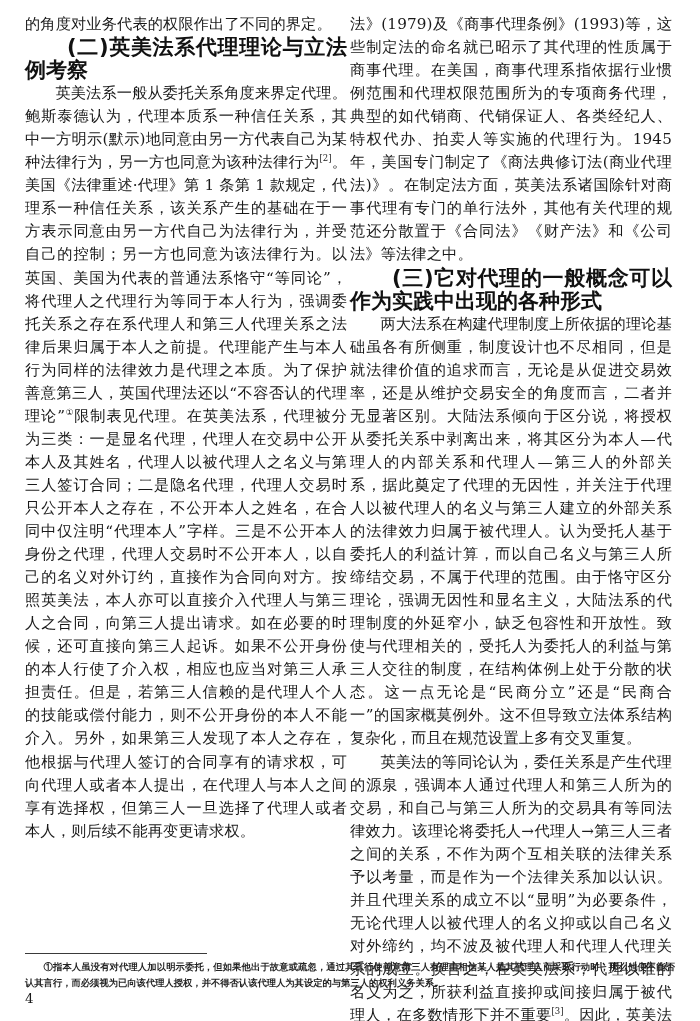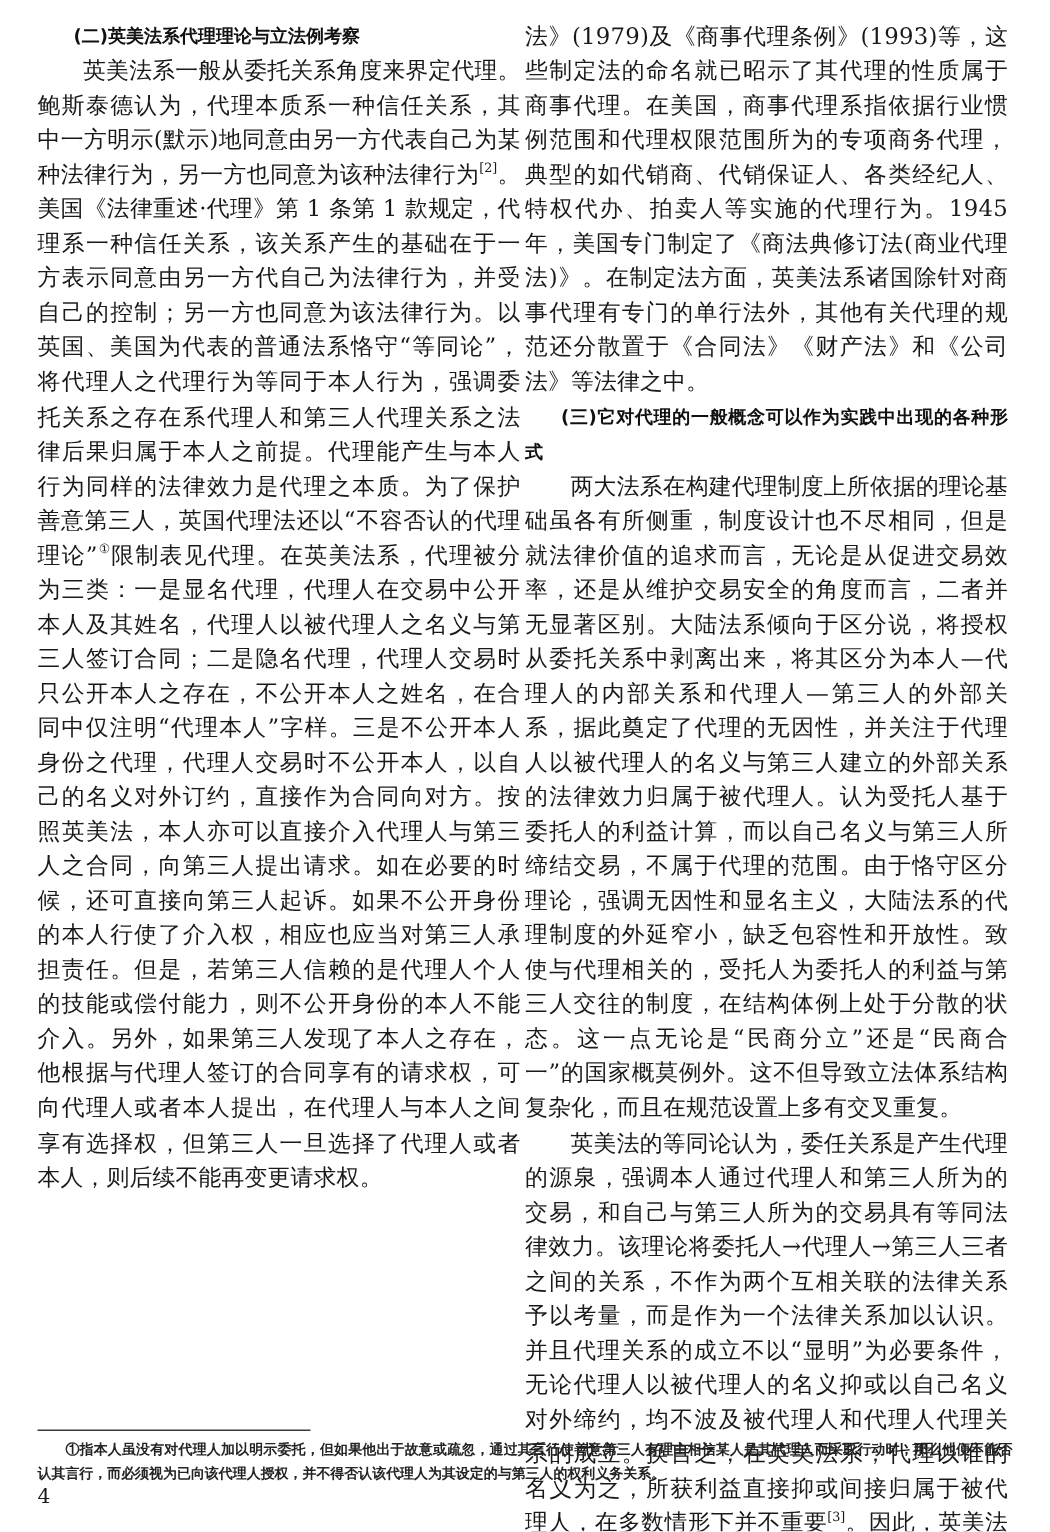--- a/index.html
+++ b/index.html
@@ -43,21 +43,21 @@
     text-justify: inter-ideograph;
     text-indent: 2em;
     margin: 0;
     letter-spacing: 0.01em;
     font-family: "DejaVu Serif", "Liberation Serif", serif;
     color: #191919;
   }
   .para.noindent { text-indent: 0; }
 
   .heading {
-    font-size: 12px;
+    font-size: 21px;
     line-height: 23.05px;
     font-weight: bold;
     text-indent: 2em;
     margin: 0;
     text-align: justify;
     text-justify: inter-ideograph;
     font-family: "DejaVu Sans", "Liberation Sans", sans-serif;
     color: #111111;
   }
 
@@ -103,20 +103,21 @@
 </style>
 </head>
 <body>
 
 <div class="page">
 
   <div class="columns">
 
     <div class="col col-left">
 
+      <p class="para noindent">的角度对业务代表的权限作出了不同的界定。</p>
 
 
       <p class="heading">(二)英美法系代理理论与立法例考察</p>
 
       <p class="para">
         <span>英美法系一般从委托关系角度来界定代理。鲍斯泰德认为，代理本质系一种信任关系，其中一方明示(默示)地同意由另一方代表自己为某种法律行为，另一方也同意为该种法律行为</span><sup class="ref">[2]</sup><span>。美国《法律重述·代理》第 1 条第 1 款规定，代理系一种信任关系，该关系产生的基础在于一方表示同意由另一方代自己为法律行为，并受自己的控制；另一方也同意为该法律行为。以英国、美国为代表的普通法系恪守“等同论”，将代理人之代理行为等同于本人行为，强调委托关系之存在系代理人和第三人代理关系之法律后果归属于本人之前提。代理能产生与本人行为同样的法律效力是代理之本质。为了保护善意第三人，英国代理法还以“不容否认的代理理论”</span><sup class="ref">①</sup><span>限制表见代理。在英美法系，代理被分为三类：一是显名代理，代理人在交易中公开本人及其姓名，代理人以被代理人之名义与第三人签订合同；二是隐名代理，代理人交易时只公开本人之存在，不公开本人之姓名，在合同中仅注明“代理本人”字样。三是不公开本人身份之代理，代理人交易时不公开本人，以自己的名义对外订约，直接作为合同向对方。按照英美法，本人亦可以直接介入代理人与第三人之合同，向第三人提出请求。如在必要的时候，还可直接向第三人起诉。如果不公开身份的本人行使了介入权，相应也应当对第三人承担责任。但是，若第三人信赖的是代理人个人的技能或偿付能力，则不公开身份的本人不能介入。另外，如果第三人发现了本人之存在，他根据与代理人签订的合同享有的请求权，可向代理人或者本人提出，在代理人与本人之间享有选择权，但第三人一旦选择了代理人或者本人，则后续不能再变更请求权。</span>
       </p>
 
     </div>
 

